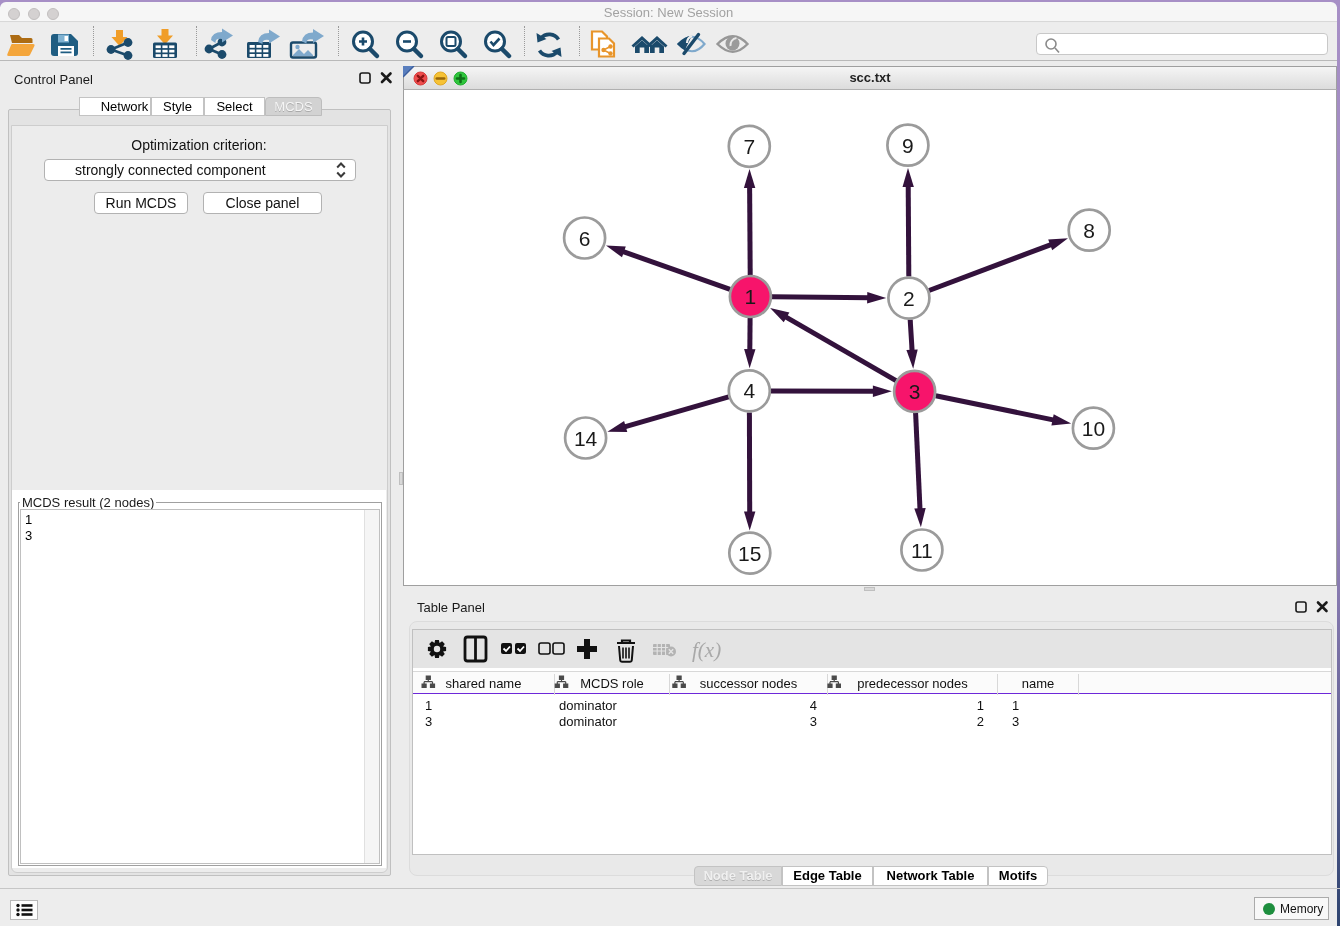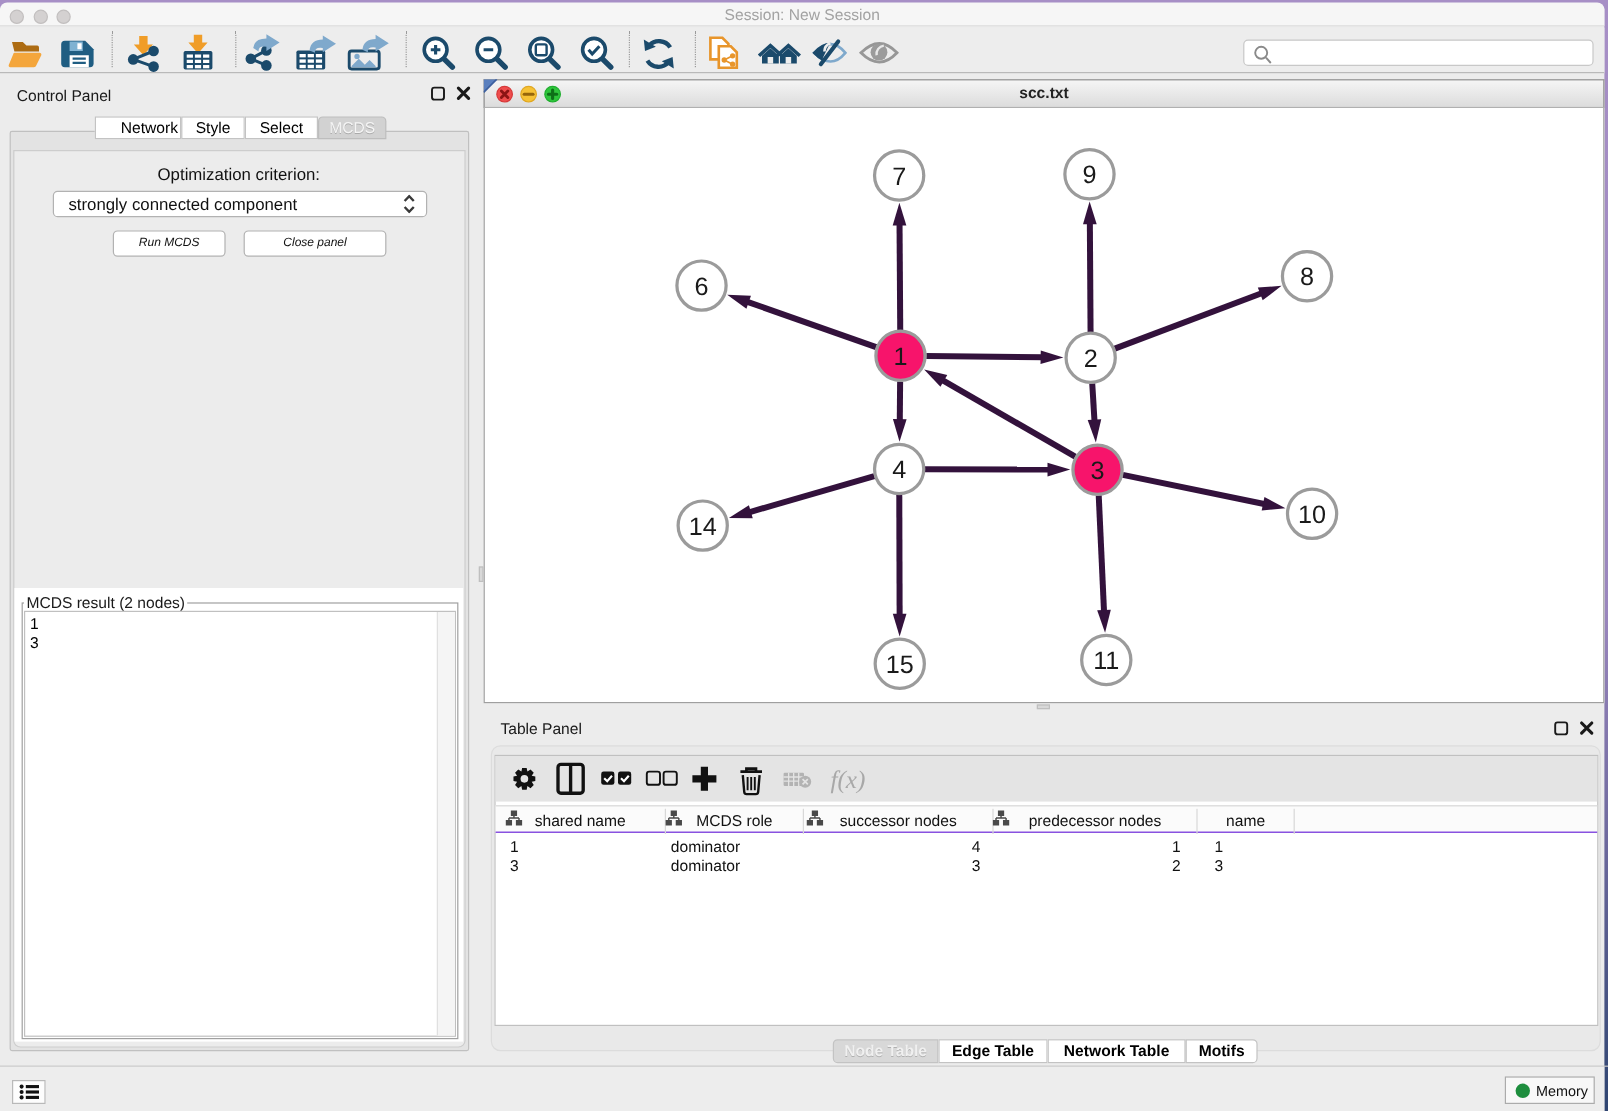--- a/index.html
+++ b/index.html
@@ -20,22 +20,22 @@
 #search { position:absolute; left:1036px; top:10px; width:292px; height:22px; background:#fff; border:1px solid #c8c8c8; border-radius:4px; }
 
 #cpheader { left:0; top:61px; width:398px; height:36px; }
 #cptitle { position:absolute; left:14px; top:11px; font-size:13px; color:#1a1a1a; }
 
 .tab { position:absolute; top:97px; height:19px; z-index:5; background:#fff; border:1px solid #c3c3c3; font-size:13px; text-align:center; line-height:17px; color:#000; }
 #tab-mcds { background:#d2d2d2; color:#f5f5f5; border-radius:4px 4px 0 0; border-color:#bdbdbd; text-shadow:0 1px 0 #aaa; }
 #cpbox { left:8px; top:109px; width:383px; height:767px; background:#e3e3e3; border:1px solid #c0c0c0; border-radius:2px; }
 #cpinner { left:11px; top:125px; width:377px; height:748px; background:#ececec; border:1px solid #cdcdcd; border-radius:0 0 6px 6px; }
 #optlabel { left:0; top:137px; width:398px; text-align:center; font-size:14px; color:#111; }
-#combo { left:44px; top:159px; width:312px; height:22px; background:#fff; border:1px solid #b2b2b2; border-radius:4px; font-size:14px; line-height:20px; padding-left:12px; color:#111; }
-.btn { position:absolute; height:22px; background:#fff; border:1px solid #b2b2b2; border-radius:4px; font-size:10px; text-align:center; line-height:20px; color:#111;font-style:italic; }
+#combo { left:44px; top:159px; width:312px; height:22px; background:#fff; border:1px solid #b2b2b2; border-radius:4px; font-size:14px; line-height:20px; padding-left:30px; color:#111; }
+.btn { position:absolute; height:22px; background:#fff; border:1px solid #b2b2b2; border-radius:4px; font-size:14px; text-align:center; line-height:20px; color:#111; }
 
 #resultswhite { left:12px; top:490px; width:374px; height:378px; background:#fff; }
 #fieldset { left:18px; top:502px; width:364px; height:364px; border:1px solid #a0a0a0; }
 #fieldlegend { left:20px; top:495px; font-size:13px; color:#1a1a1a; background:#fff; padding:0 2px;text-align:center; }
 #textarea { left:20px; top:509px; width:360px; height:355px; background:#fff; border:1px solid #c0c0c0; font-size:13px; padding:2px 4px; line-height:16px; }
 #tascroll { left:364px; top:510px; width:15px; height:353px; background:#f5f5f5; border-left:1px solid #e0e0e0; }
 
 #netframe { left:403px; top:66px; width:934px; height:520px; background:#fff; border:1px solid #9f9f9f; }
 #nettitle { left:403px; top:66px; width:934px; height:24px; background:linear-gradient(#f5f5f5,#dcdcdc); border:1px solid #9f9f9f; border-bottom:1px solid #b0b0b0; }
 #netname { position:absolute; top:3px; left:0; width:100%; text-align:center; font-size:13px; font-weight:bold; color:#222; }

